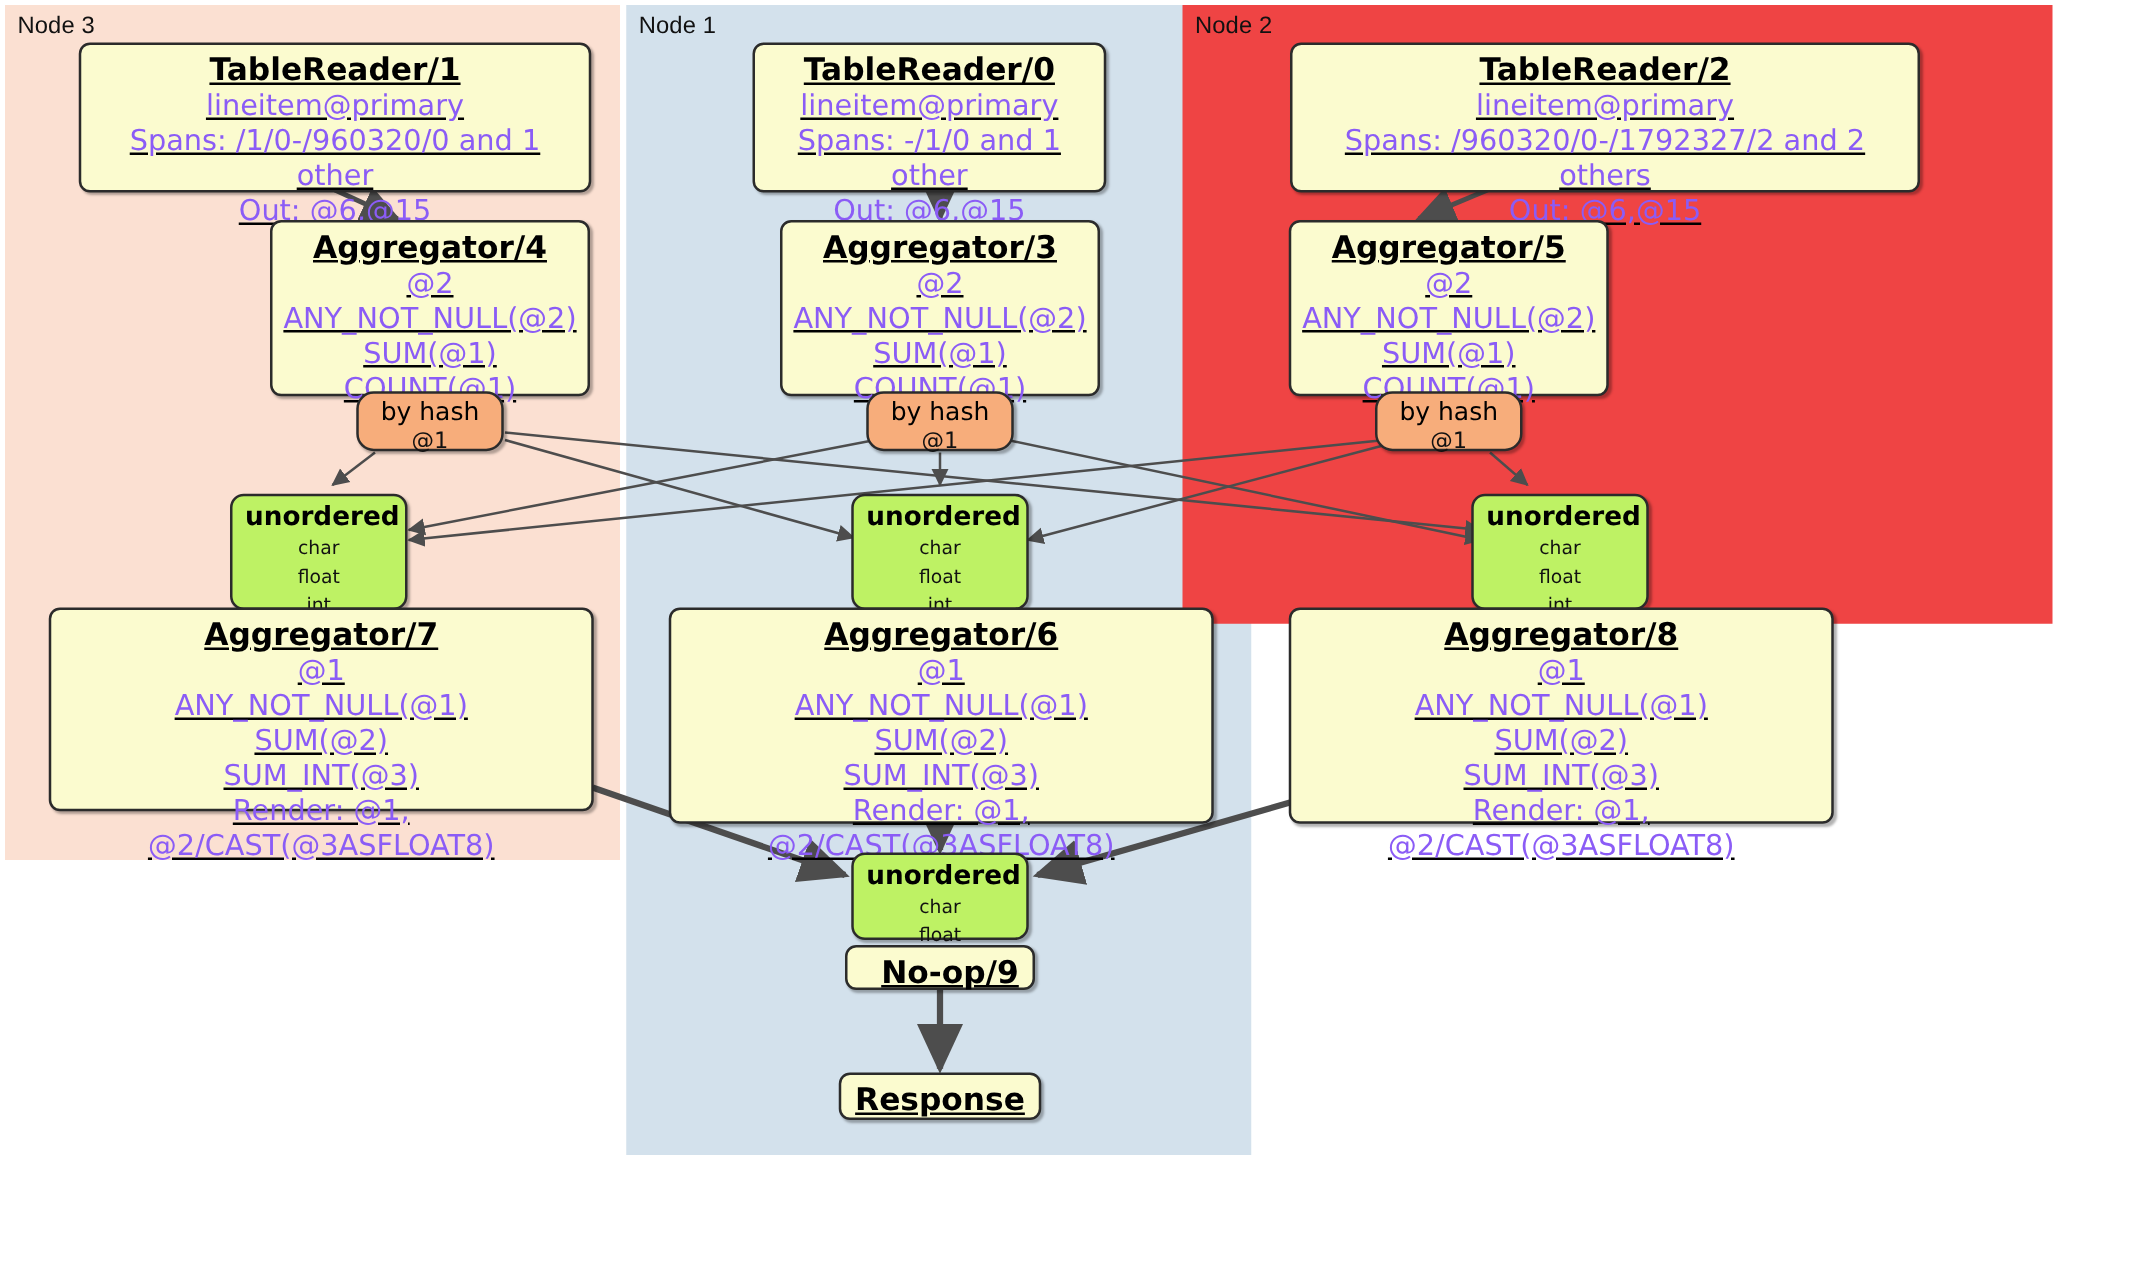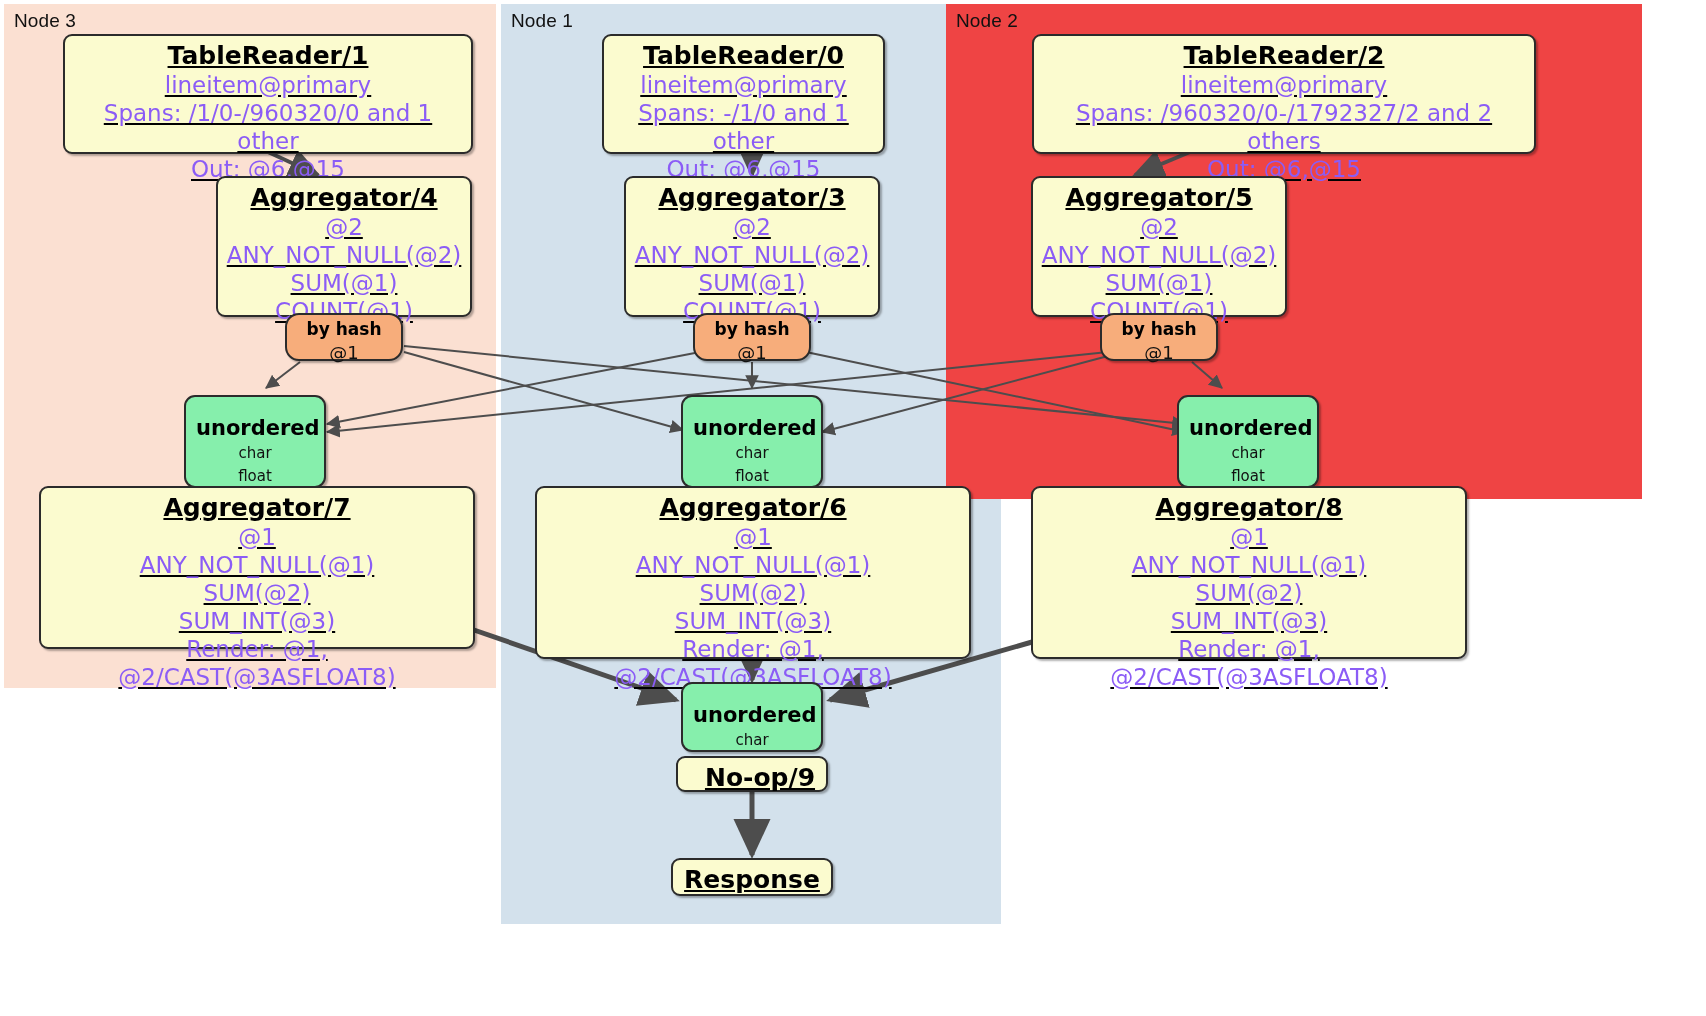--- a/index.html
+++ b/index.html
@@ -15,25 +15,25 @@
   .node{position:absolute;box-sizing:border-box;text-align:center;}
 
   .proc{background:#fbfbcf;border:2px solid #2b2b2b;border-radius:9px;
         box-shadow:2px 2px 2px rgba(0,0,0,.30);padding:4px 8px;text-decoration:underline;}
   .proc .title{font-weight:bold;font-size:25px;line-height:31px;color:#000;}
   .proc .line{font-size:23px;line-height:28px;color:#8b5cf6;
               font-family:"DejaVu Sans",sans-serif;}
 
   .hash{background:#f7ad7b;border:2px solid #2b2b2b;border-radius:14px;
         box-shadow:2px 2px 2px rgba(0,0,0,.30);padding:2px 10px;}
-  .hash .title{font-weight:bold;font-size:17px;line-height:25px;color:#000;}
+  .hash .title{font-weight:normal;font-size:20px;line-height:25px;color:#000;}
   .hash .line{font-size:18px;line-height:22px;color:#111;}
 
-  .sync{background:#86efac;border:2px solid #2b2b2b;border-radius:11px;
-        box-shadow:2px 2px 2px rgba(0,0,0,.30);padding:18px 10px;}
+  .sync{background:#bef264;border:2px solid #2b2b2b;border-radius:11px;
+        box-shadow:2px 2px 2px rgba(0,0,0,.30);padding:3px 10px;}
   .sync .title{font-weight:bold;font-size:21px;line-height:27px;color:#000;}
   .sync .line{font-size:15px;line-height:23px;color:#111;}
 
   .small .title{font-weight:bold;font-size:25px;line-height:32px;}
 </style>
 </head>
 <body>
 
 <div id="stage">
 

